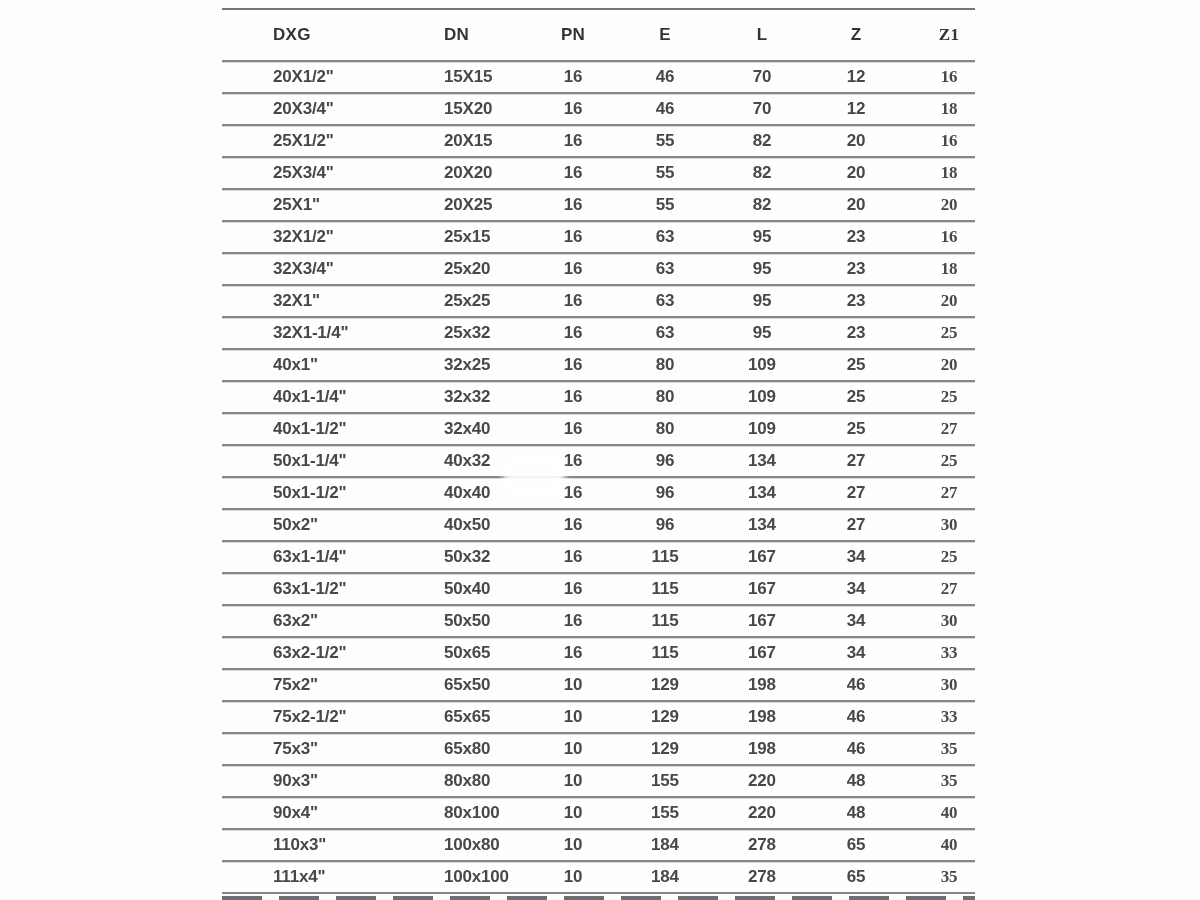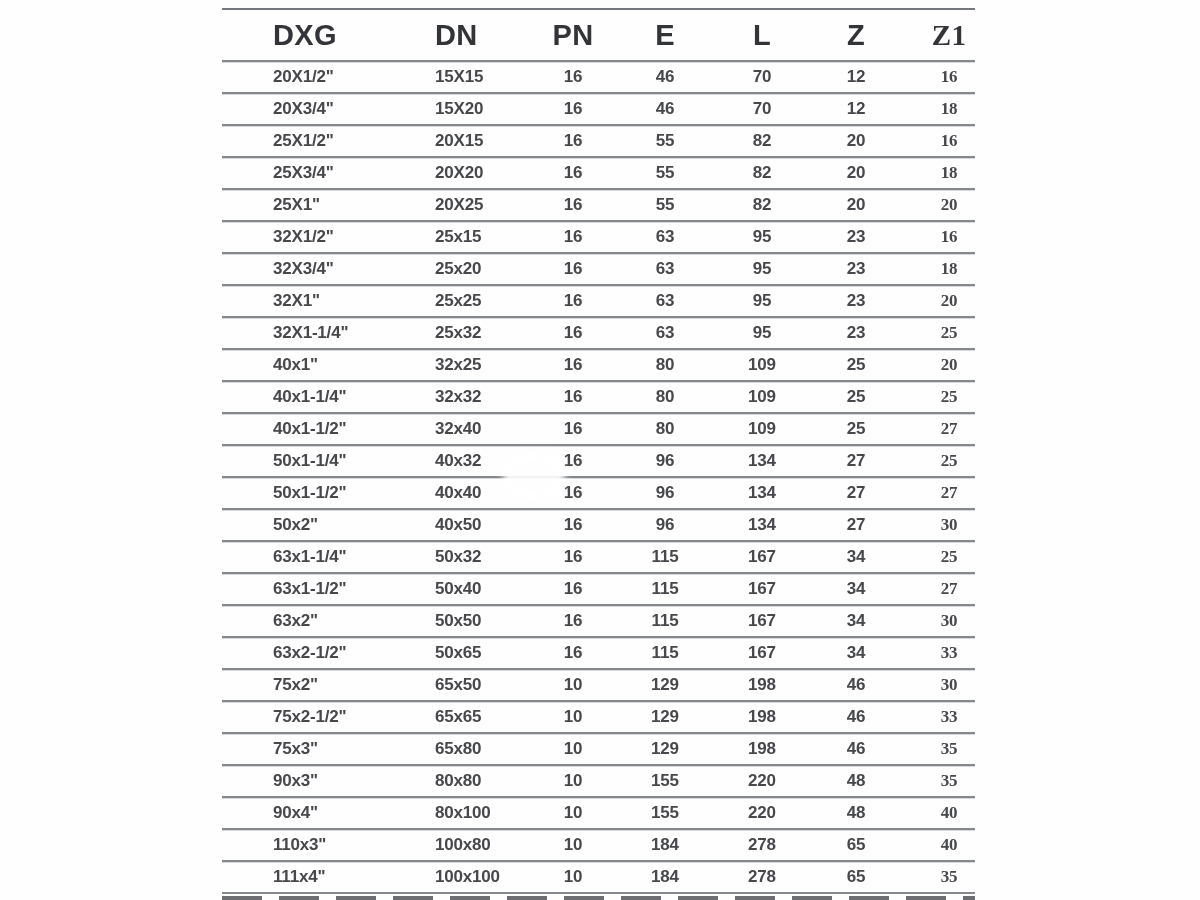--- a/index.html
+++ b/index.html
@@ -39,26 +39,26 @@
     letter-spacing:.3px;
   }
   .cell{
     font-size:17px;
     font-weight:bold;
     color:var(--cell-text);
     white-space:nowrap;
     letter-spacing:-0.2px;
   }
   .row.header .cell{
-    font-size:29px;
+    font-size:17px;
     color:var(--header-text);
     letter-spacing:.3px;
   }
   .c1{text-align:left;padding-left:51px;}
-  .c2{text-align:left;}
+  .c2{text-align:left;margin-left:9px;}
   .c3,.c4,.c5,.c6{text-align:center;}
   .c7{text-align:center;padding-left:24px;font-family:Liberation Serif, serif;}
   .crop-strip{
     margin-top:2px;
     height:5px;
     width:100%;
     background:repeating-linear-gradient(90deg,
       #54565a 0px, #54565a 40px,
       rgba(255,255,255,0) 40px, rgba(255,255,255,0) 57px);
     filter:blur(0.7px);

